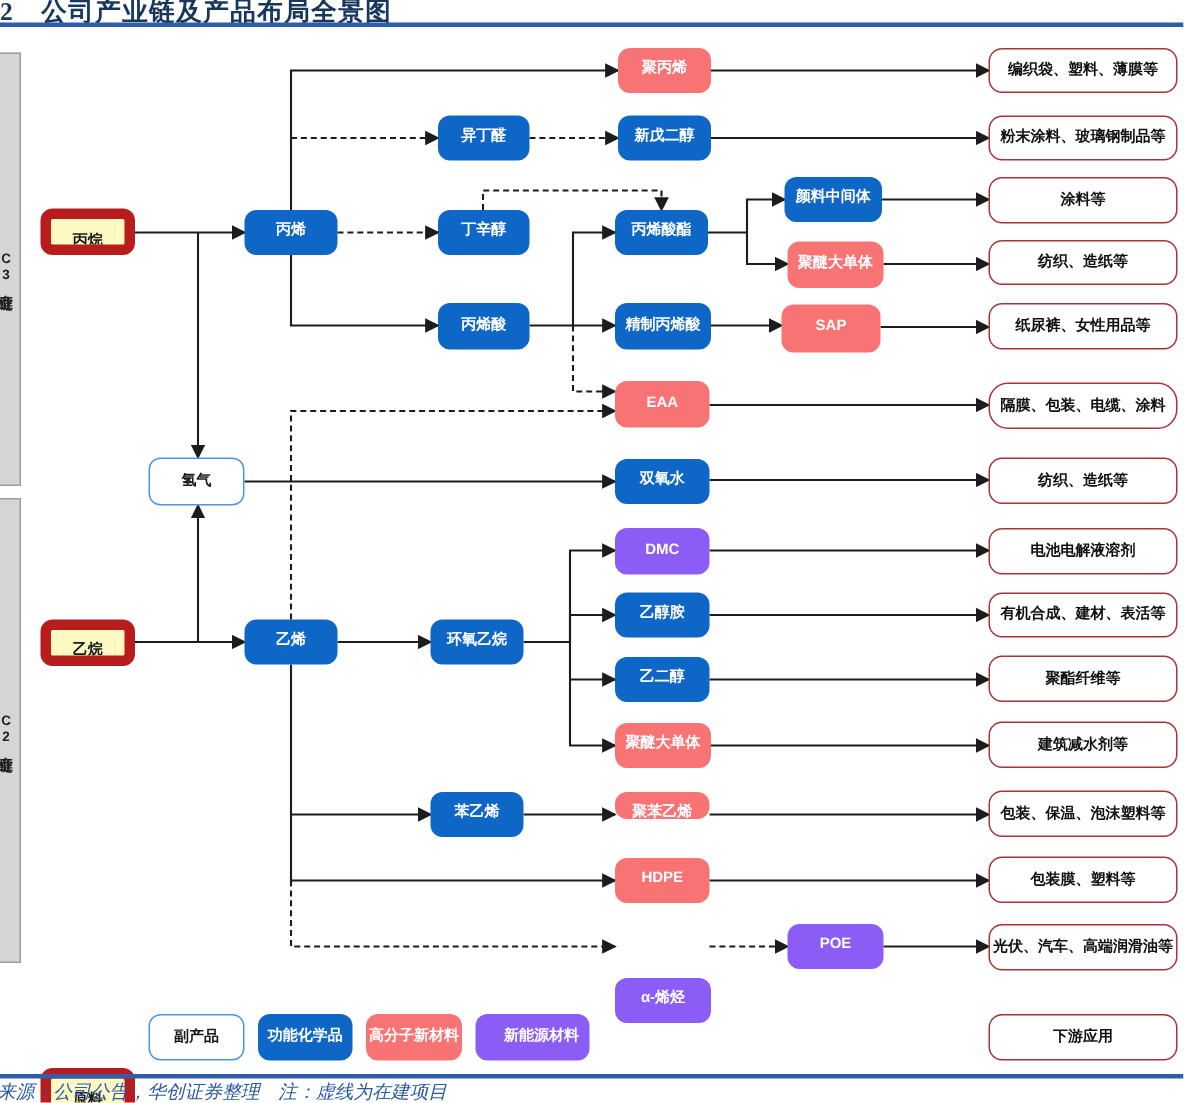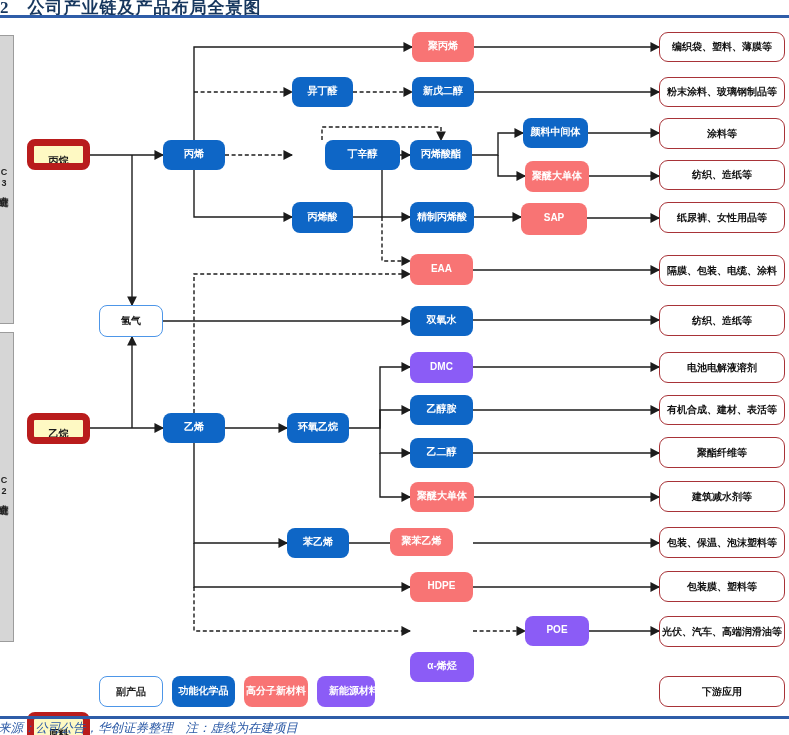--- a/index.html
+++ b/index.html
@@ -93,57 +93,57 @@
     <polyline points="589,631 659,631" marker-end="url(#ah)"></polyline>
   </svg>
 
 <div id="nodes">
     <div class="node n-raw" style="left: 27px; top: 139px; width: 63px; height: 31px; line-height: 29px;">丙烷</div>
     <div class="node n-by" style="left: 99px; top: 305px; width: 64px; height: 32px; line-height: 30px;">氢气</div>
     <div class="node n-raw" style="left: 27px; top: 413px; width: 63px; height: 31px; line-height: 29px; font-family: Liberation Mono, monospace;">乙烷</div>
     <div class="node n-fn" style="left: 163px; top: 140px; width: 62px; height: 30px; line-height: 28px;">丙烯</div>
     <div class="node n-fn" style="left: 163px; top: 413px; width: 62px; height: 30px; line-height: 28px;">乙烯</div>
     <div class="node n-fn" style="left: 292px; top: 77px; width: 61px; height: 30px; line-height: 28px;">异丁醛</div>
-    <div class="node n-fn" style="left: 292px; top: 140px; width: 75px; height: 30px; line-height: 28px; margin-left: 33px;">丁辛醇</div>
+    <div class="node n-fn" style="left: 292px; top: 140px; width: 61px; height: 30px; line-height: 28px;">丁辛醇</div>
     <div class="node n-fn" style="left: 292px; top: 202px; width: 61px; height: 31px; line-height: 29px;">丙烯酸</div>
     <div class="node n-fn" style="left: 287px; top: 413px; width: 62px; height: 30px; line-height: 28px;">环氧乙烷</div>
     <div class="node n-fn" style="left: 287px; top: 528px; width: 62px; height: 30px; line-height: 28px;">苯乙烯</div>
     <div class="node n-poly" style="left: 412px; top: 32px; width: 62px; height: 30px; line-height: 28px;">聚丙烯</div>
     <div class="node n-fn" style="left: 412px; top: 77px; width: 62px; height: 30px; line-height: 28px;">新戊二醇</div>
     <div class="node n-fn" style="left: 410px; top: 140px; width: 62px; height: 30px; line-height: 28px;">丙烯酸酯</div>
     <div class="node n-fn" style="left: 410px; top: 202px; width: 64px; height: 31px; line-height: 29px;">精制丙烯酸</div>
     <div class="node n-poly" style="left: 410px; top: 254px; width: 63px; height: 31px; line-height: 29px;">EAA</div>
     <div class="node n-fn" style="left: 410px; top: 306px; width: 63px; height: 30px; line-height: 28px;">双氧水</div>
     <div class="node n-ne" style="left: 410px; top: 352px; width: 63px; height: 31px; line-height: 29px;">DMC</div>
     <div class="node n-fn" style="left: 410px; top: 395px; width: 63px; height: 30px; line-height: 28px;">乙醇胺</div>
     <div class="node n-fn" style="left: 410px; top: 438px; width: 63px; height: 30px; line-height: 28px;">乙二醇</div>
     <div class="node n-poly" style="left: 410px; top: 482px; width: 64px; height: 30px; line-height: 28px;">聚醚大单体</div>
-    <div class="node n-poly" style="left: 390px; top: 528px; width: 63px; height: 28px; line-height: 28px; font-family: Liberation Mono, monospace;">聚苯乙烯</div>
+    <div class="node n-poly" style="left: 410px; top: 528px; width: 63px; height: 18px; line-height: 28px;">聚苯乙烯</div>
     <div class="node n-poly" style="left: 410px; top: 572px; width: 63px; height: 30px; line-height: 28px;">HDPE</div>
     <div class="node n-ne" style="left: 410px; top: 652px; width: 64px; height: 30px; line-height: 28px;">α-烯烃</div>
     <div class="node n-fn" style="left: 523px; top: 118px; width: 65px; height: 30px; line-height: 28px;">颜料中间体</div>
     <div class="node n-poly" style="left: 525px; top: 161px; width: 64px; height: 31px; line-height: 29px;">聚醚大单体</div>
     <div class="node n-poly" style="left: 521px; top: 203px; width: 66px; height: 32px; line-height: 30px;">SAP</div>
     <div class="node n-ne" style="left: 525px; top: 616px; width: 64px; height: 30px; line-height: 28px;">POE</div>
     <div class="node n-app" style="left: 659px; top: 32px; width: 126px; height: 30px; line-height: 28px;">编织袋、塑料、薄膜等</div>
     <div class="node n-app" style="left: 659px; top: 77px; width: 126px; height: 30px; line-height: 28px;">粉末涂料、玻璃钢制品等</div>
     <div class="node n-app" style="left: 659px; top: 118px; width: 126px; height: 31px; line-height: 29px;">涂料等</div>
     <div class="node n-app" style="left: 659px; top: 160px; width: 126px; height: 30px; line-height: 28px;">纺织、造纸等</div>
     <div class="node n-app" style="left: 659px; top: 202px; width: 126px; height: 31px; line-height: 29px;">纸尿裤、女性用品等</div>
-    <div class="node n-app" style="left: 659px; top: 255px; width: 126px; height: 31px; line-height: 29px;">隔膜、包装、电缆、涂料</div>
+    <div class="node n-app" style="left: 659px; top: 255px; width: 126px; height: 31px; line-height: 29px; border-radius: 13px;">隔膜、包装、电缆、涂料</div>
     <div class="node n-app" style="left: 659px; top: 305px; width: 126px; height: 31px; line-height: 29px;">纺织、造纸等</div>
     <div class="node n-app" style="left: 659px; top: 352px; width: 126px; height: 31px; line-height: 29px;">电池电解液溶剂</div>
     <div class="node n-app" style="left: 659px; top: 395px; width: 126px; height: 30px; line-height: 28px;">有机合成、建材、表活等</div>
     <div class="node n-app" style="left: 659px; top: 437px; width: 126px; height: 31px; line-height: 29px;">聚酯纤维等</div>
     <div class="node n-app" style="left: 659px; top: 481px; width: 126px; height: 31px; line-height: 29px;">建筑减水剂等</div>
     <div class="node n-app" style="left: 659px; top: 527px; width: 126px; height: 31px; line-height: 29px;">包装、保温、泡沫塑料等</div>
     <div class="node n-app" style="left: 659px; top: 571px; width: 126px; height: 31px; line-height: 29px;">包装膜、塑料等</div>
     <div class="node n-app" style="left: 659px; top: 616px; width: 126px; height: 31px; line-height: 29px;">光伏、汽车、高端润滑油等</div>
     <div class="node n-raw" style="left: 27px; top: 676px; width: 63px; height: 31px; line-height: 29px; margin-top: 36px;">原料</div>
     <div class="node n-by" style="left: 99px; top: 676px; width: 64px; height: 31px; line-height: 29px;">副产品</div>
     <div class="node n-fn" style="left: 172px; top: 676px; width: 63px; height: 31px; line-height: 29px;">功能化学品</div>
     <div class="node n-poly" style="left: 244px; top: 676px; width: 64px; height: 31px; line-height: 29px;">高分子新材料</div>
-    <div class="node n-ne" style="left: 317px; top: 676px; width: 58px; height: 31px; line-height: 29px; padding-left: 12px;">新能源材料</div>
+    <div class="node n-ne" style="left: 317px; top: 676px; width: 76px; height: 31px; line-height: 29px; padding-left: 12px;">新能源材料</div>
     <div class="node n-app" style="left: 659px; top: 676px; width: 126px; height: 31px; line-height: 29px;">下游应用</div>
   </div>
 
 <div class="bottom-rule"></div>
 <div id="footer-note">资料来源：公司公告，华创证券整理　注：虚线为在建项目</div>
 
 </body></html>

